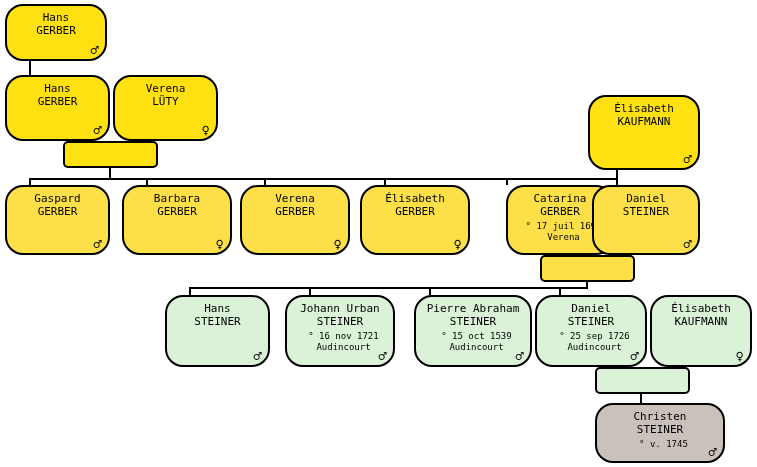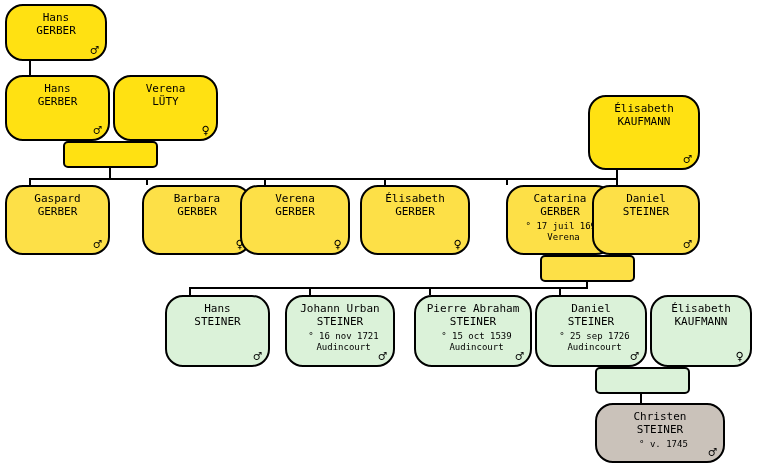--- a/index.html
+++ b/index.html
@@ -68,21 +68,21 @@
     <div class="name">KAUFMANN</div>
     <div class="sym">♂</div>
   </div>
 
   <div class="pbox cream" style="left:5px;top:185px;width:105px;height:70px;">
     <div class="name">Gaspard</div>
     <div class="name">GERBER</div>
     <div class="sym">♂</div>
   </div>
 
-  <div class="pbox cream" style="left:122px;top:185px;width:110px;height:70px;margin-left:20px;">
+  <div class="pbox cream" style="left:122px;top:185px;width:110px;height:70px;">
     <div class="name">Barbara</div>
     <div class="name">GERBER</div>
     <div class="sym">♀</div>
   </div>
 
   <div class="pbox cream" style="left:240px;top:185px;width:110px;height:70px;">
     <div class="name">Verena</div>
     <div class="name">GERBER</div>
     <div class="sym">♀</div>
   </div>

